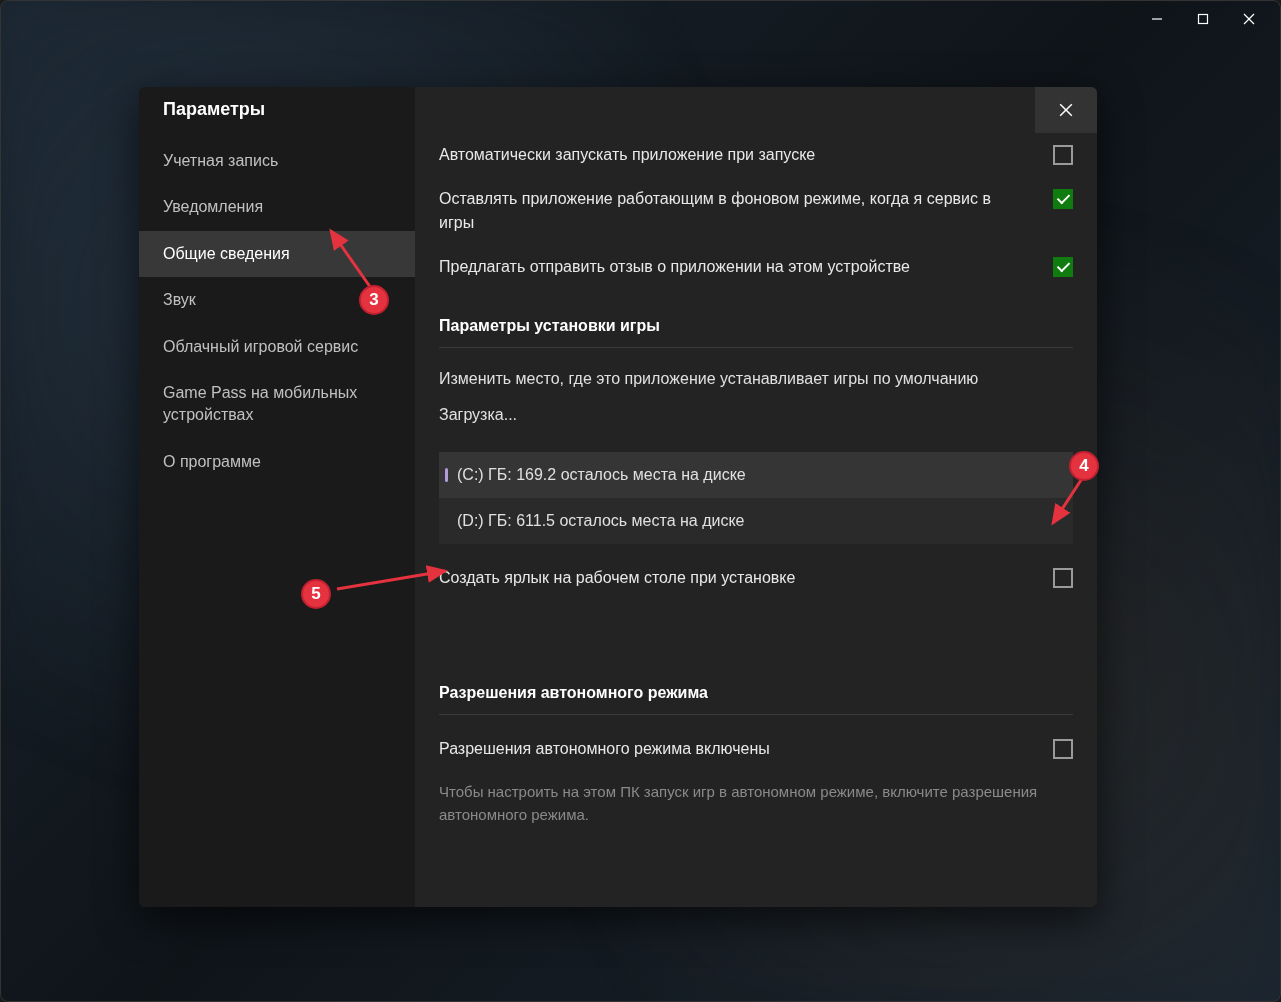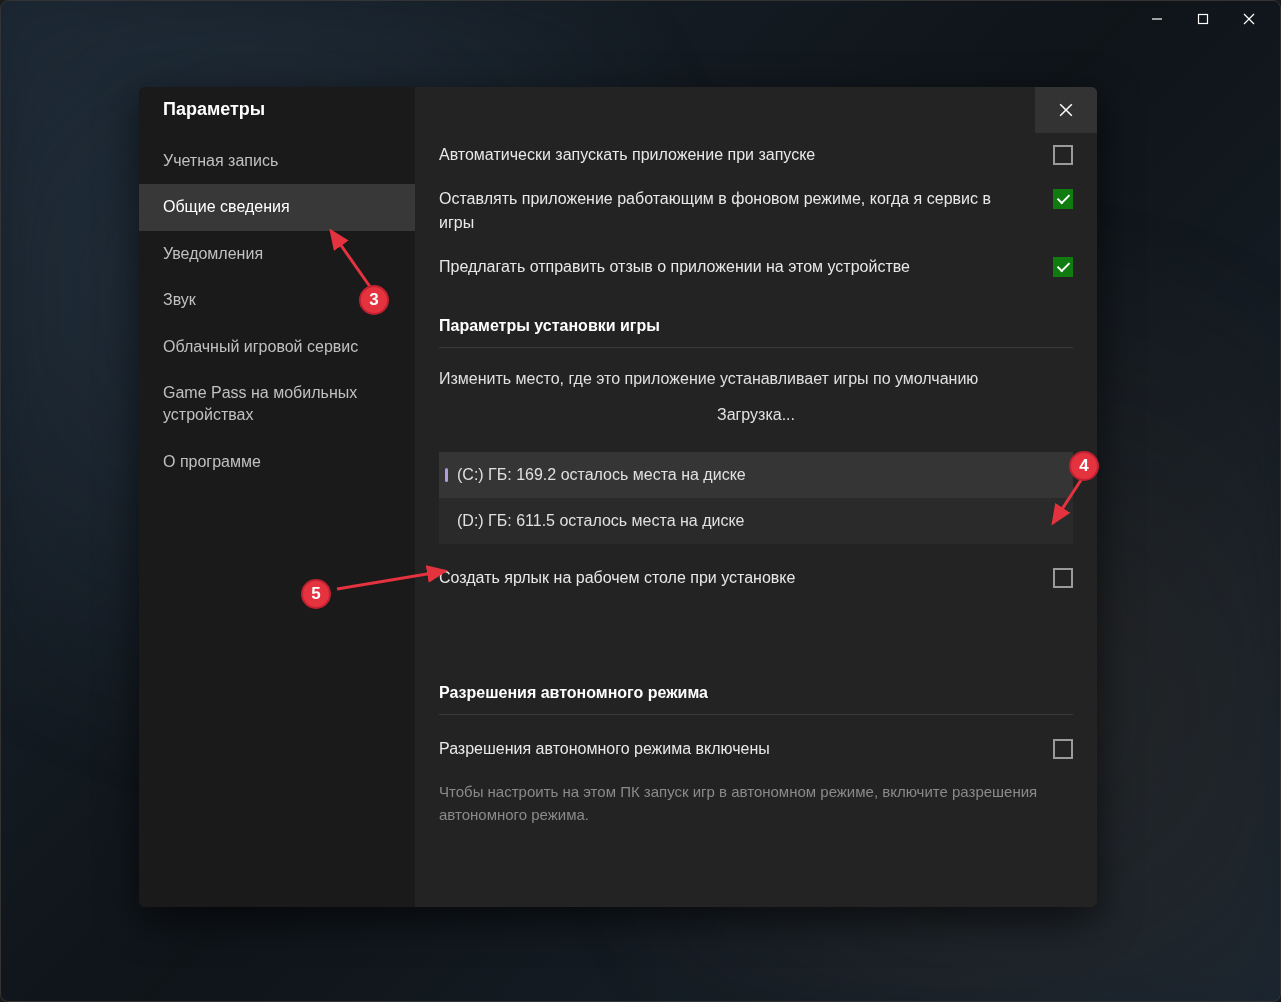--- a/index.html
+++ b/index.html
@@ -148,21 +148,20 @@
     }
     .sub-text {
       color: #e0e0e0;
       font-size: 16px;
       margin-bottom: 18px;
     }
     .loading-text {
       color: #e0e0e0;
       font-size: 16px;
       margin-bottom: 28px;
-      text-align: center;
     }
     .drive-list {
       margin-bottom: 22px;
     }
     .drive-option {
       padding: 14px 18px;
       color: #e0e0e0;
       font-size: 16px;
       cursor: pointer;
       position: relative;
@@ -234,22 +233,22 @@
           <line x1="1" y1="1" x2="11" y2="11" stroke="currentColor" stroke-width="1.2"></line>
           <line x1="11" y1="1" x2="1" y2="11" stroke="currentColor" stroke-width="1.2"></line>
         </svg>
     </div>
   </div>
 
   <div class="dialog">
     <div class="sidebar">
       <div class="sidebar-title">Параметры</div>
       <div class="sidebar-item">Учетная запись</div>
+      <div class="sidebar-item">Уведомления</div>
       <div class="sidebar-item active">Общие сведения</div>
-      <div class="sidebar-item">Уведомления</div>
       <div class="sidebar-item">Звук</div>
       <div class="sidebar-item">Облачный игровой сервис</div>
       <div class="sidebar-item">Game Pass на мобильных устройствах</div>
       <div class="sidebar-item">О программе</div>
     </div>
 
     <div class="content">
       <div class="close-btn">
         <svg width="14" height="14" viewBox="0 0 12 12">
             <line x1="1" y1="1" x2="11" y2="11" stroke="currentColor" stroke-width="1.3"></line>

